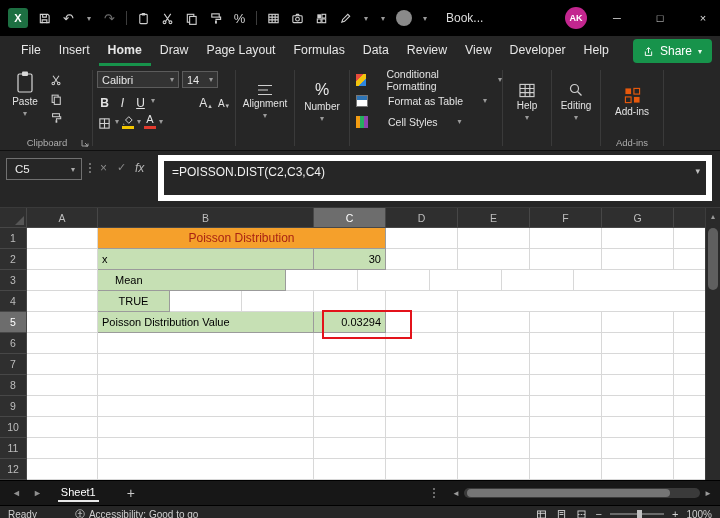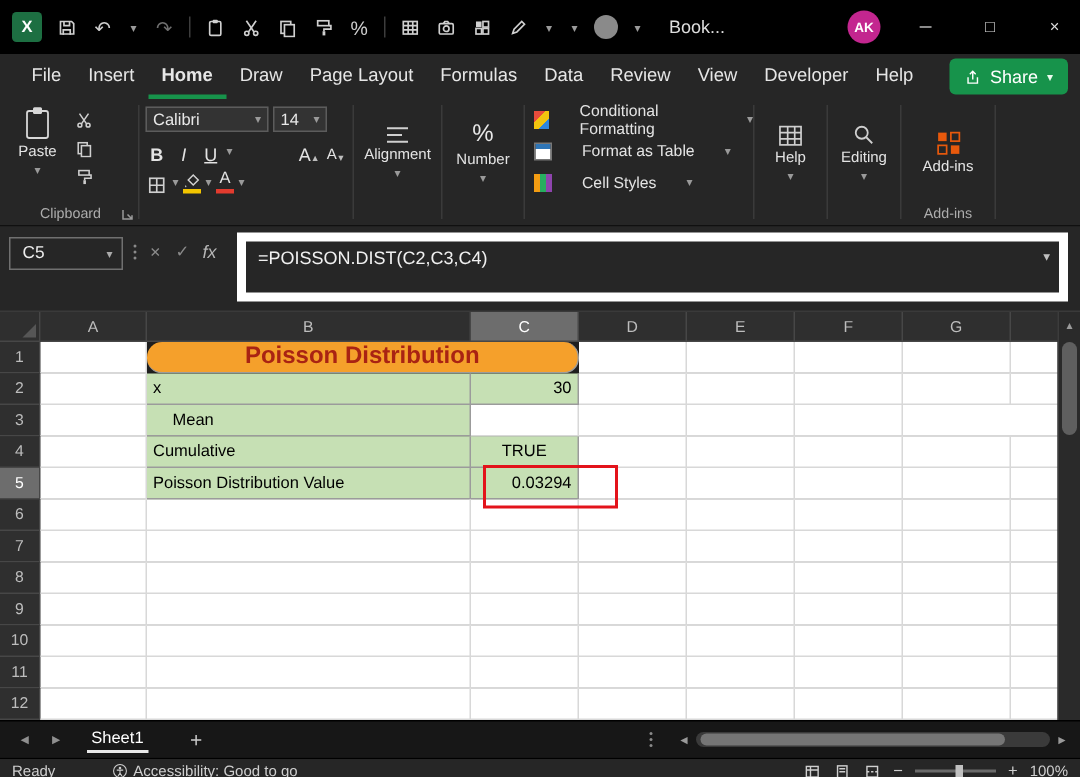--- a/index.html
+++ b/index.html
@@ -77,21 +77,21 @@
   .ch,.rh{background:#2f2f2f;color:#bdbdbd;font-size:10.5px;display:flex;align-items:center;justify-content:center;border-right:1px solid #474747;border-bottom:1px solid #474747;box-sizing:border-box;}
   .ch.sel,.rh.sel{background:#6d6d6d;color:#fff;}
   .ch.fill{flex:1;border-right:none;}
   .corner{position:relative;}
   .tri{position:absolute;right:2px;bottom:2px;width:0;height:0;border-left:9px solid transparent;border-bottom:9px solid #565656;}
   .cell{background:#fff;border-right:1px solid #d8d8d8;border-bottom:1px solid #d8d8d8;box-sizing:border-box;font-size:11px;color:#000;display:flex;align-items:center;padding:0 4px;overflow:hidden;white-space:nowrap;}
   .cell.fill{flex:1;}
   .cell.green{background:var(--cell-green,#C6E0B4);border-color:#9b9b9b;}
   .val-right{justify-content:flex-end;}
   .val-center{justify-content:center;}
-  .title-cell{background:var(--header-orange,#F5A02B);color:var(--header-title-text,#B02318);font-weight:bold;font-size:16px;justify-content:center;border-right:1px solid #9b9b9b;border-bottom:1px solid #9b9b9b;border-radius:10px;}
+  .title-cell{background:var(--header-orange,#F5A02B);color:var(--header-title-text,#B02318);font-weight:normal;font-size:12px;justify-content:center;border-right:1px solid #9b9b9b;border-bottom:1px solid #9b9b9b;}
   .red-annotation{position:absolute;left:322px;top:102px;width:86px;height:25px;border:2px solid var(--annotation-red,#E3131B);z-index:6;}
   .vscroll{position:absolute;top:0;right:0;bottom:0;width:14px;background:#2a2a2a;border-left:1px solid #3c3c3c;z-index:4;}
   .vs-up{color:#9a9a9a;font-size:8px;text-align:center;padding-top:4px;}
   .vs-thumb{position:absolute;left:2px;right:2px;top:20px;height:62px;background:#5f5f5f;border-radius:5px;}
   
   .tabsbar{height:24px;background:#171717;border-top:1px solid #000;display:flex;align-items:center;position:relative;flex:0 0 auto;}
   .nav-ar{color:#8f8f8f;font-size:9px;margin-left:12px;}
   .sheet-tab{margin-left:16px;color:#fff;font-size:11px;border-bottom:2px solid #e8e8e8;padding:1px 3px 2px;}
   .add-sheet{margin-left:28px;color:#c8c8c8;font-size:14px;line-height:1;}
   .splitter{position:absolute;left:433px;top:7px;display:flex;flex-direction:column;gap:2px;}
@@ -490,31 +490,30 @@
           <div class="cell green val-right" style="width: 72px;">30</div>
           <div class="cell" style="width: 72px;"></div>
           <div class="cell" style="width: 72px;"></div>
           <div class="cell" style="width: 72px;"></div>
           <div class="cell" style="width: 72px;"></div>
           <div class="cell fill"></div>
         </div>
         <div class="grow">
           <div class="rh" style="width: 27px;">3</div>
           <div class="cell" style="width: 71px;"></div>
-          <div class="cell green" style="width: 216px; padding-left: 17px;">Mean</div>
+          <div class="cell green" style="width: 188px; padding-left: 17px;">Mean</div>
           <div class="cell" style="width: 72px;"></div>
           <div class="cell" style="width: 72px;"></div>
           <div class="cell" style="width: 72px;"></div>
           <div class="cell" style="width: 72px;"></div>
           <div class="cell fill"></div>
         </div>
         <div class="grow">
           <div class="rh" style="width: 27px;">4</div>
           <div class="cell" style="width: 71px;"></div>
-          <div class="cell green" style="width: 216px;">Cumulative</div>
           <div class="cell green val-center" style="width: 72px;">TRUE</div>
           <div class="cell" style="width: 72px;"></div>
           <div class="cell" style="width: 72px;"></div>
           <div class="cell" style="width: 72px;"></div>
           <div class="cell" style="width: 72px;"></div>
           <div class="cell fill"></div>
         </div>
         <div class="grow">
           <div class="rh sel" style="width: 27px;">5</div>
           <div class="cell" style="width: 71px;"></div>

